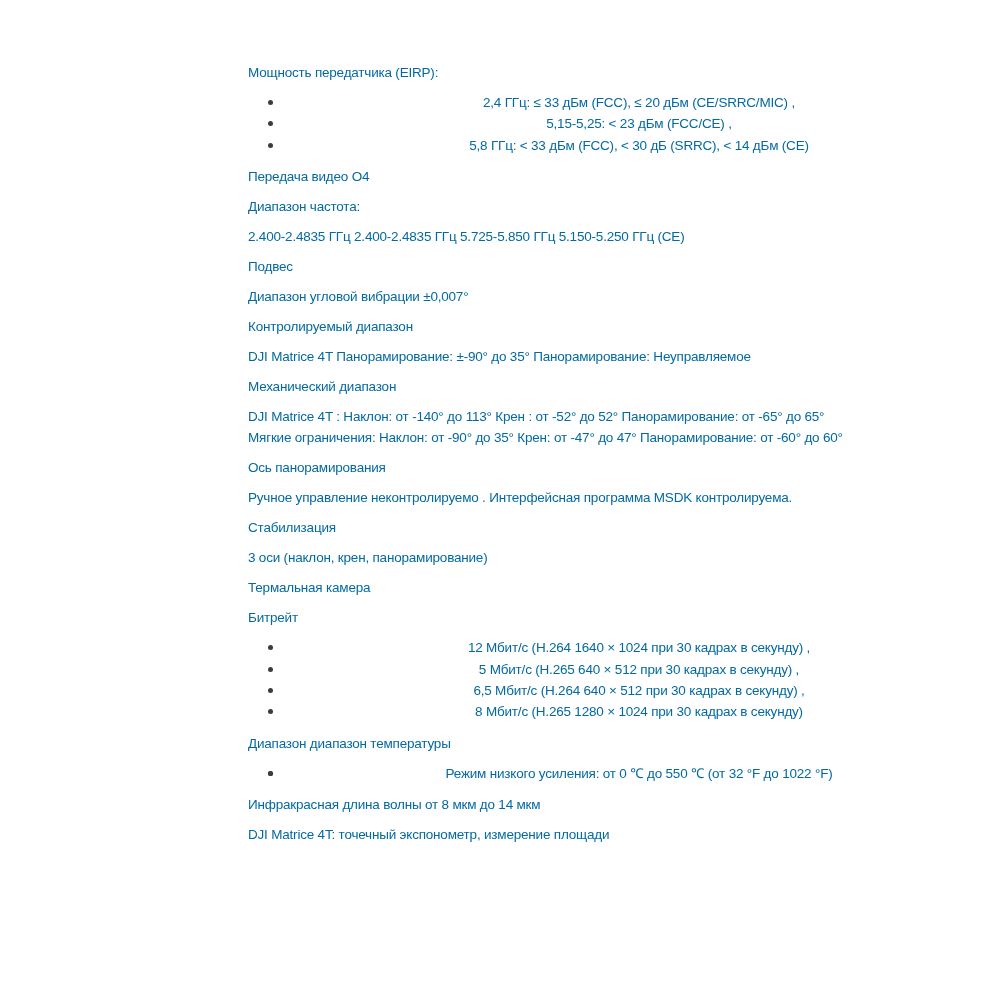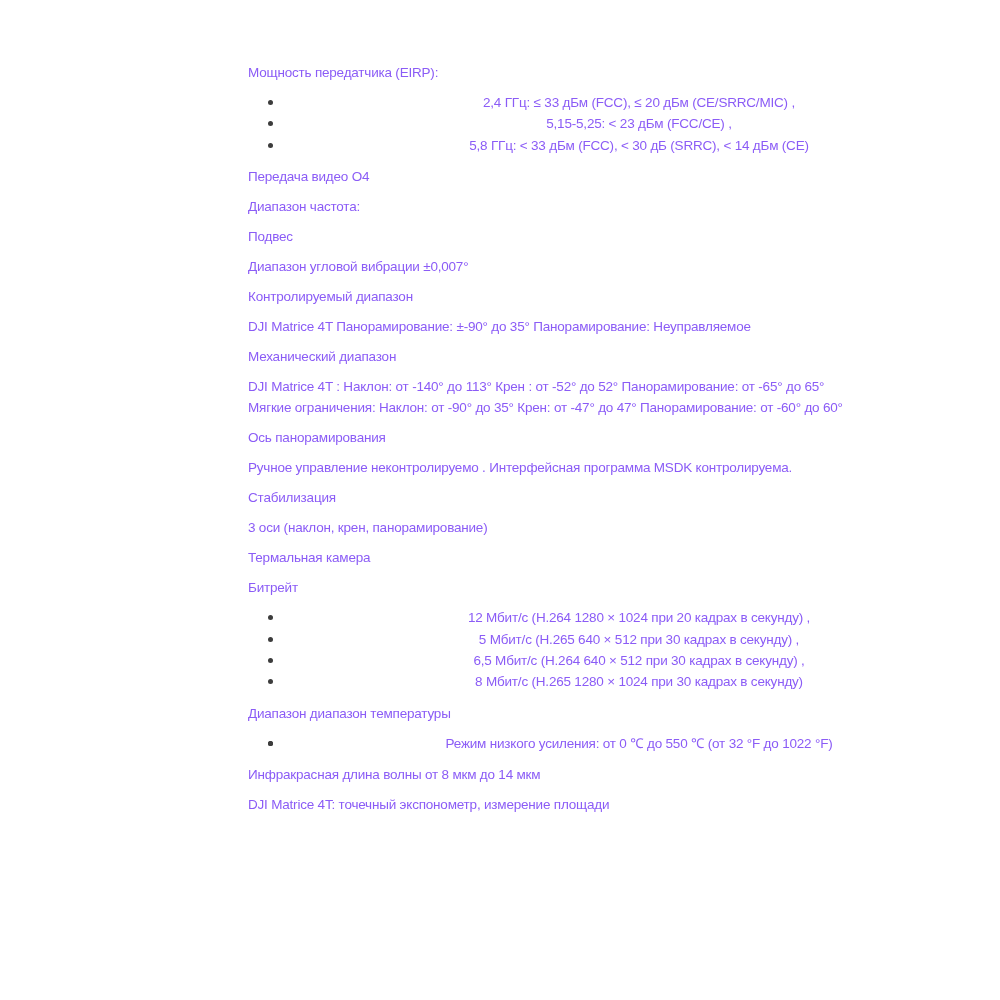--- a/index.html
+++ b/index.html
@@ -14,21 +14,21 @@
     width: 1000px;
     height: 1000px;
     background: #ffffff;
     overflow: hidden;
   }
   .content {
     position: absolute;
     left: 248px;
     top: 62px;
     width: 740px;
-    color: #8b5cf6;
+    color: #0369a1;
     font-size: 13.5px;
     letter-spacing: -0.2px;
     line-height: 21px;
   }
   p.para {
     margin: 0 0 9px 0;
     white-space: pre;
   }
   ul.bullets {
     list-style: none;
@@ -58,35 +58,36 @@
 <div class="page">
   <div class="content">
       <p class="para">Мощность передатчика (EIRP):</p>
       <ul class="bullets">
         <li><span class="bullet-dot"></span><span>2,4 ГГц: ≤ 33 дБм (FCC), ≤ 20 дБм (CE/SRRC/MIC) ,</span></li>
         <li><span class="bullet-dot"></span><span>5,15-5,25: &lt; 23 дБм (FCC/CE) ,</span></li>
         <li><span class="bullet-dot"></span><span>5,8 ГГц: &lt; 33 дБм (FCC), &lt; 30 дБ (SRRC), &lt; 14 дБм (CE)</span></li>
       </ul>
       <p class="para">Передача видео O4</p>
       <p class="para">Диапазон частота:</p>
+      <p class="para">2.400-2.4835 ГГц 2.400-2.4835 ГГц 5.725-5.850 ГГц 5.150-5.250 ГГц (CE)</p>
       <p class="para">Подвес</p>
       <p class="para">Диапазон угловой вибрации ±0,007°</p>
       <p class="para">Контролируемый диапазон</p>
       <p class="para">DJI Matrice 4T Панорамирование: ±-90° до 35° Панорамирование: Неуправляемое</p>
       <p class="para">Механический диапазон</p>
       <p class="para">DJI Matrice 4T : Наклон: от -140° до 113° Крен : от -52° до 52° Панорамирование: от -65° до 65°
 Мягкие ограничения: Наклон: от -90° до 35° Крен: от -47° до 47° Панорамирование: от -60° до 60°</p>
       <p class="para">Ось панорамирования</p>
       <p class="para">Ручное управление неконтролируемо . Интерфейсная программа MSDK контролируема.</p>
       <p class="para">Стабилизация</p>
       <p class="para">3 оси (наклон, крен, панорамирование)</p>
       <p class="para">Термальная камера</p>
       <p class="para">Битрейт</p>
       <ul class="bullets">
-        <li><span class="bullet-dot"></span><span>12 Мбит/с (H.264 1280 × 1024 при 20 кадрах в секунду) ,</span></li>
+        <li><span class="bullet-dot"></span><span>12 Мбит/с (H.264 1640 × 1024 при 30 кадрах в секунду) ,</span></li>
         <li><span class="bullet-dot"></span><span>5 Мбит/с (H.265 640 × 512 при 30 кадрах в секунду) ,</span></li>
         <li><span class="bullet-dot"></span><span>6,5 Мбит/с (H.264 640 × 512 при 30 кадрах в секунду) ,</span></li>
         <li><span class="bullet-dot"></span><span>8 Мбит/с (H.265 1280 × 1024 при 30 кадрах в секунду)</span></li>
       </ul>
       <p class="para">Диапазон диапазон температуры</p>
       <ul class="bullets">
         <li><span class="bullet-dot"></span></li>
         <li><span class="bullet-dot"></span><span>Режим низкого усиления: от 0 ℃ до 550 ℃ (от 32 °F до 1022 °F)</span></li>
       </ul>
       <p class="para">Инфракрасная длина волны от 8 мкм до 14 мкм</p>

